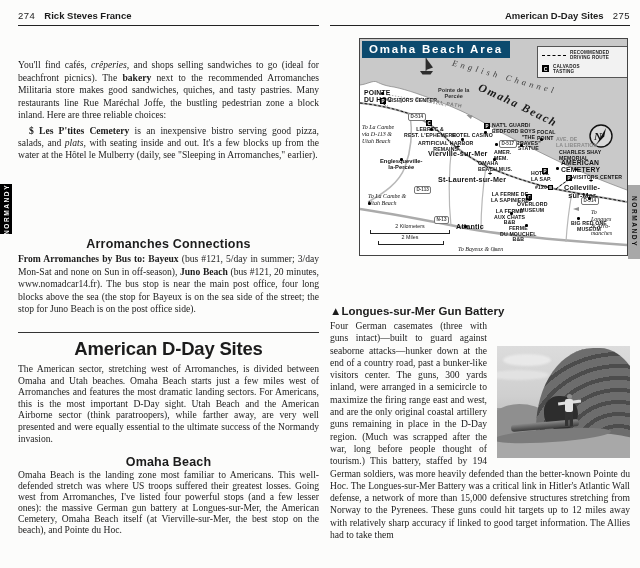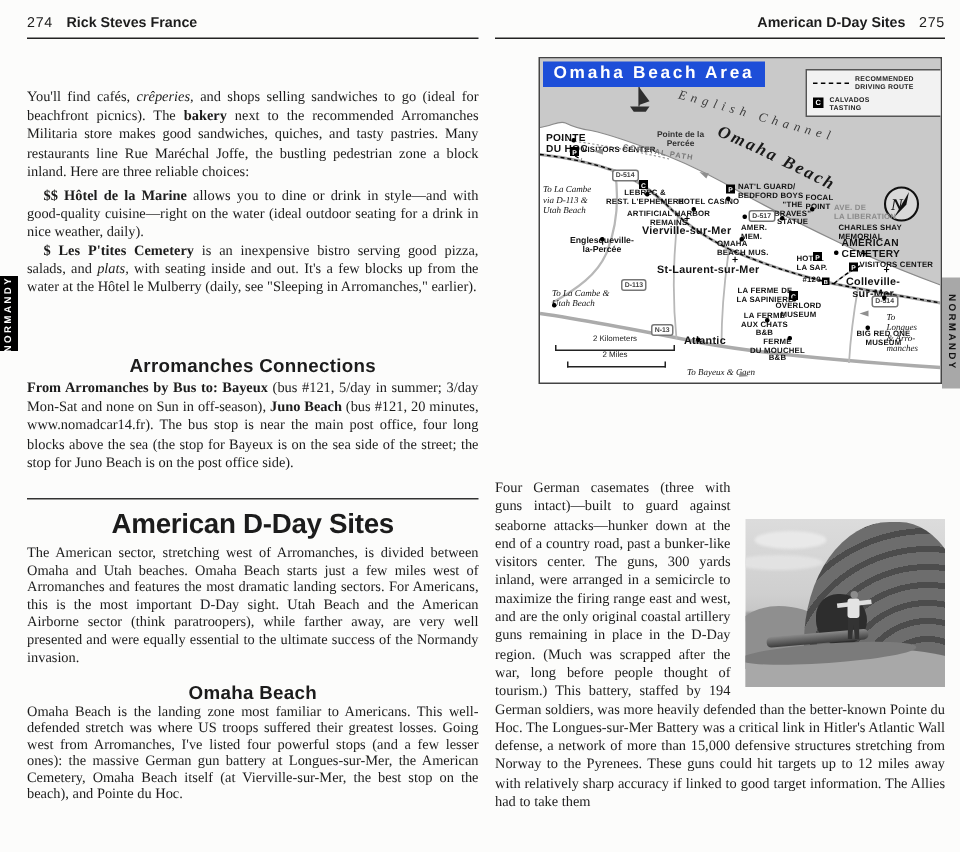--- a/index.html
+++ b/index.html
@@ -27,21 +27,21 @@
   .hr2{position:absolute;left:0;width:100%;border-top:1px solid #333;height:0;}
   
   .tab{position:absolute;width:12px;display:flex;align-items:center;justify-content:center;
        font-family:"Liberation Sans",sans-serif;font-weight:bold;font-size:6.5px;letter-spacing:1.6px;
        writing-mode:vertical-rl;}
   .tabL{left:0;top:184px;height:50px;background:#000;color:#fff;transform:rotate(180deg);}
   .tabR{left:628px;top:185px;height:74px;background:#a8a8a8;color:#111;}
   
   #mapbox{position:absolute;left:29px;top:38px;width:267px;height:216px;border:1px solid #444;background:#fff;overflow:hidden;}
   #mapbox svg{position:absolute;left:0;top:0;}
-  .map-title{position:absolute;left:2px;top:2px;background:#1d4ed8;color:#fff;
+  .map-title{position:absolute;left:2px;top:2px;background:#0c4a6e;color:#fff;
        font-family:"Liberation Sans",sans-serif;font-weight:bold;font-size:11.5px;letter-spacing:1.8px;
        padding:2px 7px 3px 7px;}
   .legend{position:absolute;left:177px;top:7px;width:86px;border:1px solid #555;background:#f2f2f2;
        padding:3px 4px;display:flex;flex-direction:column;gap:3px;}
   .lrow{display:flex;align-items:center;gap:4px;}
   .lrow .lbl{font-family:"Liberation Sans",sans-serif;font-size:4.6px;font-weight:bold;letter-spacing:.2px;line-height:1.15;color:#222;white-space:pre-line;}
   .dashline{width:24px;border-top:1.6px dashed #000;height:0;flex:none;}
   .csq{width:7px;height:7px;background:#000;color:#fff;display:flex;align-items:center;justify-content:center;
        font:bold 5px "Liberation Sans",sans-serif;flex:none;}
   .ml{position:absolute;font-family:"Liberation Sans",sans-serif;white-space:pre-line;line-height:1.08;color:#111;}
@@ -94,21 +94,20 @@
   <div class="phead" style="top:10px">
     <span class="num">274</span>
     <span class="ttl">Rick Steves France</span>
   </div>
   <div class="prule" style="top:25px"></div>
 
 
   <p class="body abs" style="top:59px"><span>You'll find cafés, </span><i>crêperies,</i><span> and shops selling sandwiches to go (ideal for beachfront picnics). The </span><b>bakery</b><span> next to the recommended Arromanches Militaria store makes good sandwiches, quiches, and tasty pastries. Many restaurants line Rue Maréchal Joffe, the bustling pedestrian zone a block inland. Here are three reliable choices:</span></p>
 
   <div class="body abs" style="top:125px;line-height:12.2px">
-    <p><b>$$ Hôtel de la Marine</b><span> allows you to dine or drink in style—and with good-quality cuisine—right on the water (ideal outdoor seating for a drink in nice weather, daily).</span></p>
     <p><b>$ Les P'tites Cemetery</b><span> is an inexpensive bistro serving good pizza, salads, and </span><i>plats,</i><span> with seating inside and out. It's a few blocks up from the water at the Hôtel le Mulberry (daily, see "Sleeping in Arromanches," earlier).</span></p>
   </div>
 
   <div class="h-sec sm" style="top:237px">Arromanches Connections</div>
 
   <p class="body abs" style="top:253px"><b>From Arromanches by Bus to: Bayeux</b><span> (bus #121, 5/day in summer; 3/day Mon-Sat and none on Sun in off-season), </span><b>Juno Beach</b><span> (bus #121, 20 minutes, www.nomadcar14.fr). The bus stop is near the main post office, four long blocks above the sea (the stop for Bayeux is on the sea side of the street; the stop for Juno Beach is on the post office side).</span></p>
 
   <div class="hr2" style="top:332px"></div>
   <div class="h-big" style="top:338px">American D-Day Sites</div>
   <p class="body abs" style="top:363px;line-height:11.6px">The American sector, stretching west of Arromanches, is divided between Omaha and Utah beaches. Omaha Beach starts just a few miles west of Arromanches and features the most dramatic landing sectors. For Americans, this is the most important D-Day sight. Utah Beach and the American Airborne sector (think paratroopers), while farther away, are very well presented and were equally essential to the ultimate success of the Normandy invasion.</p>
@@ -284,20 +283,21 @@
 
     <div class="scalebox">
       <div>2 Kilometers</div>
       <div class="sline"></div>
       <div>2 Miles</div>
       <div class="sline mi"></div>
     </div>
   </div>
 
 
+  <div class="h3" style="top:305px">▲Longues-sur-Mer Gun Battery</div>
 
   <p class="body abs" style="top:320px;line-height:12.3px">
     <span class="photo">
       <span class="ph-cloud1"></span>
       <span class="ph-cloud2"></span>
       <span class="ph-far"></span>
       <span class="ph-grass"></span>
       <span class="ph-bunker"></span>
       <span class="ph-port"></span>
       <span class="ph-apron"></span>

